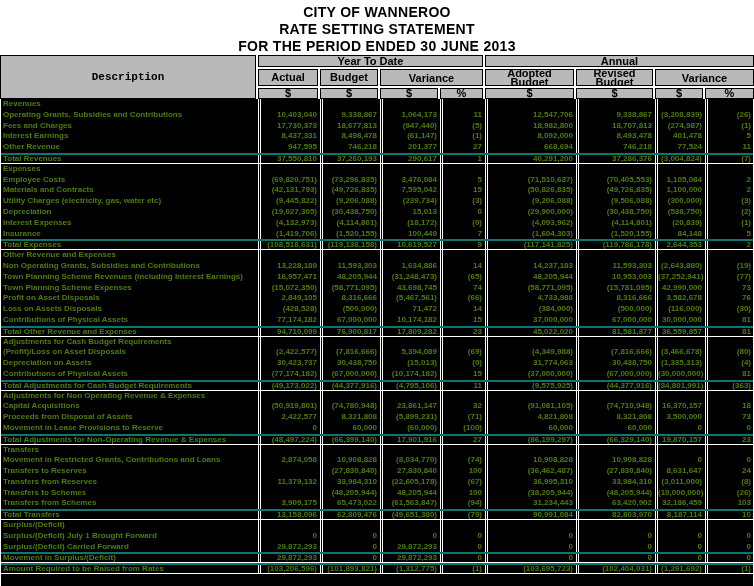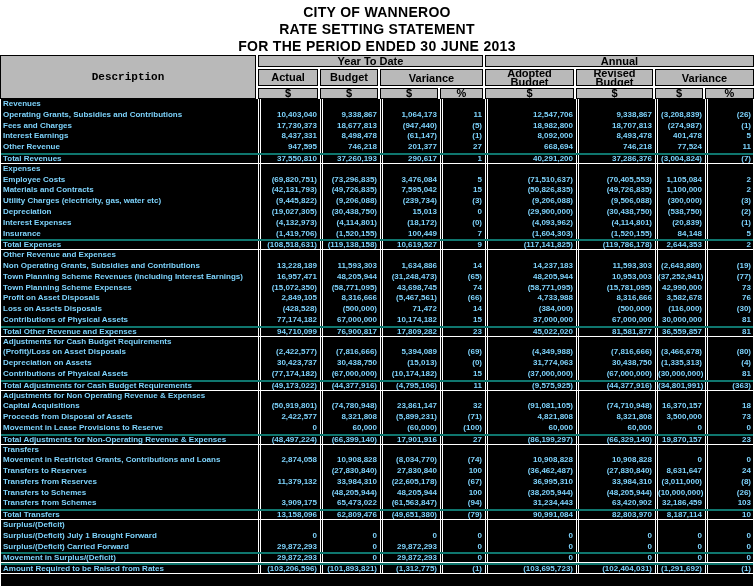--- a/index.html
+++ b/index.html
@@ -22,21 +22,21 @@
   .h.c-budget{grid-column:3;grid-row:2;}
   .h.c-var1{grid-column:4/6;grid-row:2;align-items:flex-end;padding-bottom:2px;box-sizing:border-box;}
   .h.c-adopted{grid-column:6;grid-row:2;}
   .h.c-revised{grid-column:7;grid-row:2;}
   .h.c-var2{grid-column:8/10;grid-row:2;align-items:flex-end;padding-bottom:2px;box-sizing:border-box;}
   .h.u1{grid-column:2;grid-row:3;} .h.u2{grid-column:3;grid-row:3;}
   .h.u3{grid-column:4;grid-row:3;} .h.u4{grid-column:5;grid-row:3;}
   .h.u5{grid-column:6;grid-row:3;} .h.u6{grid-column:7;grid-row:3;}
   .h.u7{grid-column:8;grid-row:3;} .h.u8{grid-column:9;grid-row:3;}
   
-  .tbody{background:#000;color:#7dd3fc;height:487px;overflow:hidden;
+  .tbody{background:#000;color:#4d7c0f;height:487px;overflow:hidden;
          border-left:1px solid #fff;border-right:1px solid #fff;box-sizing:border-box;}
   .trow{display:grid;
         grid-template-columns:257px 62px 60px 60px 45px 91px 79px 50px 49px;
         height:10.8px;box-sizing:border-box;}
   .td{font-size:8px;line-height:10.5px;white-space:nowrap;overflow:hidden;box-sizing:border-box;}
   .td.desc{padding-left:2px;text-align:left;}
   .td.num{border-left:3px double #fff;text-align:right;padding-right:3px;}
   .trow.total{border-top:2px solid #0f766e;border-bottom:1px solid #fff;}
   .trow.total .td{line-height:8.8px;}
 </style>

